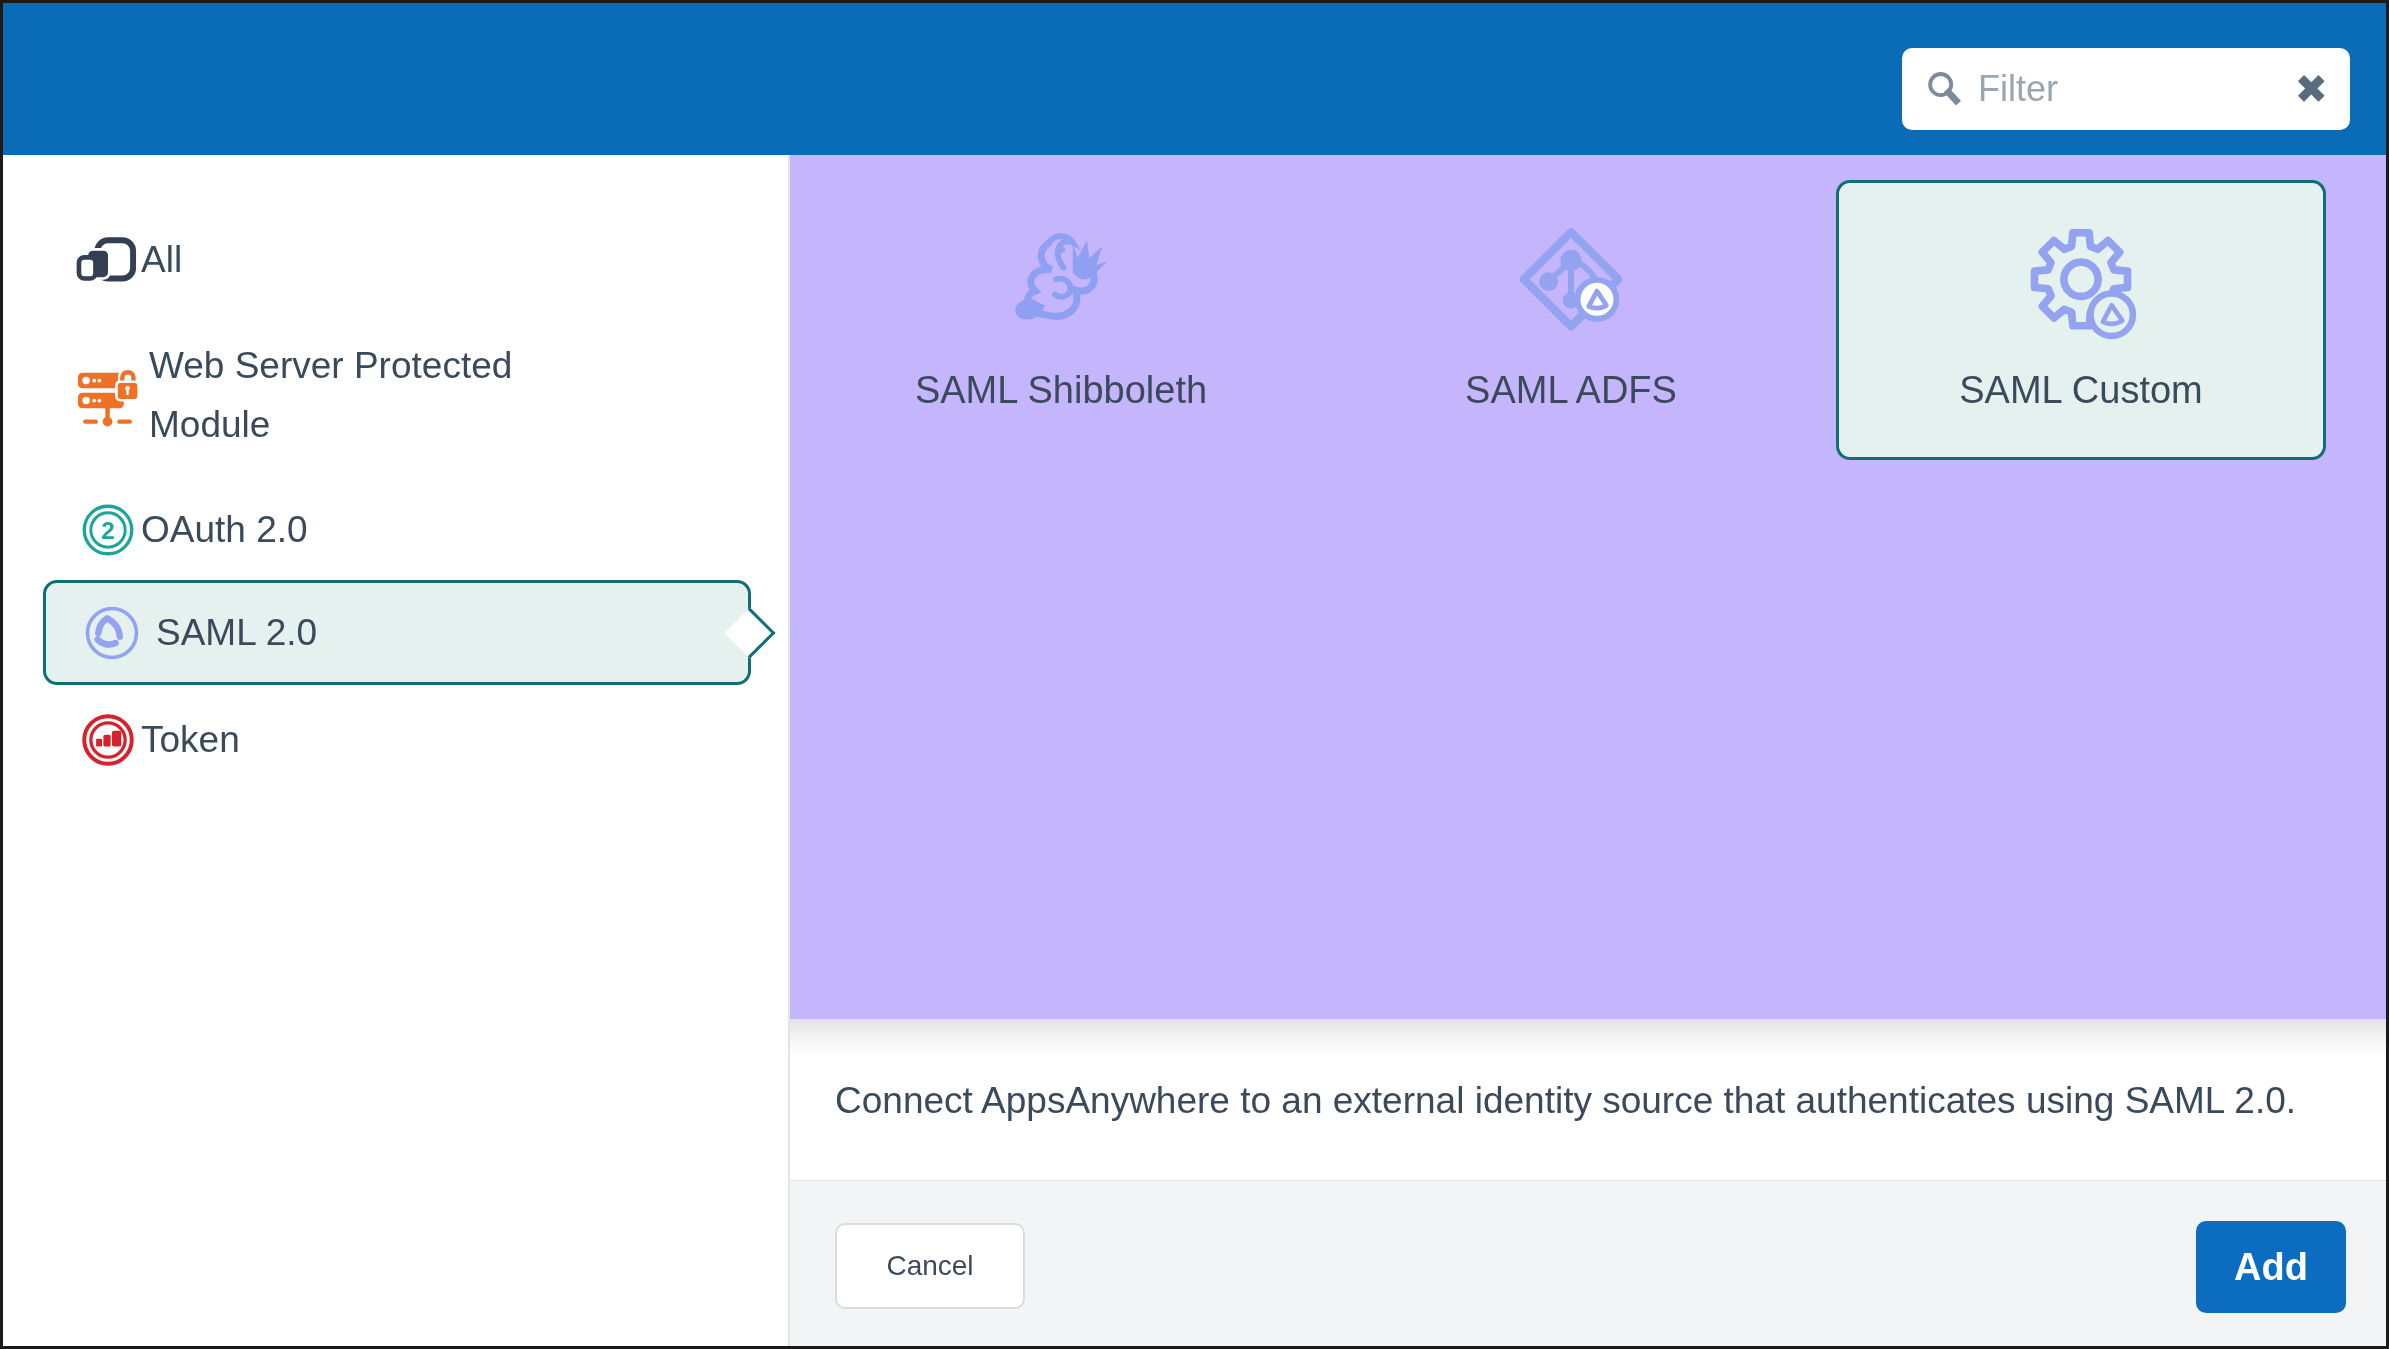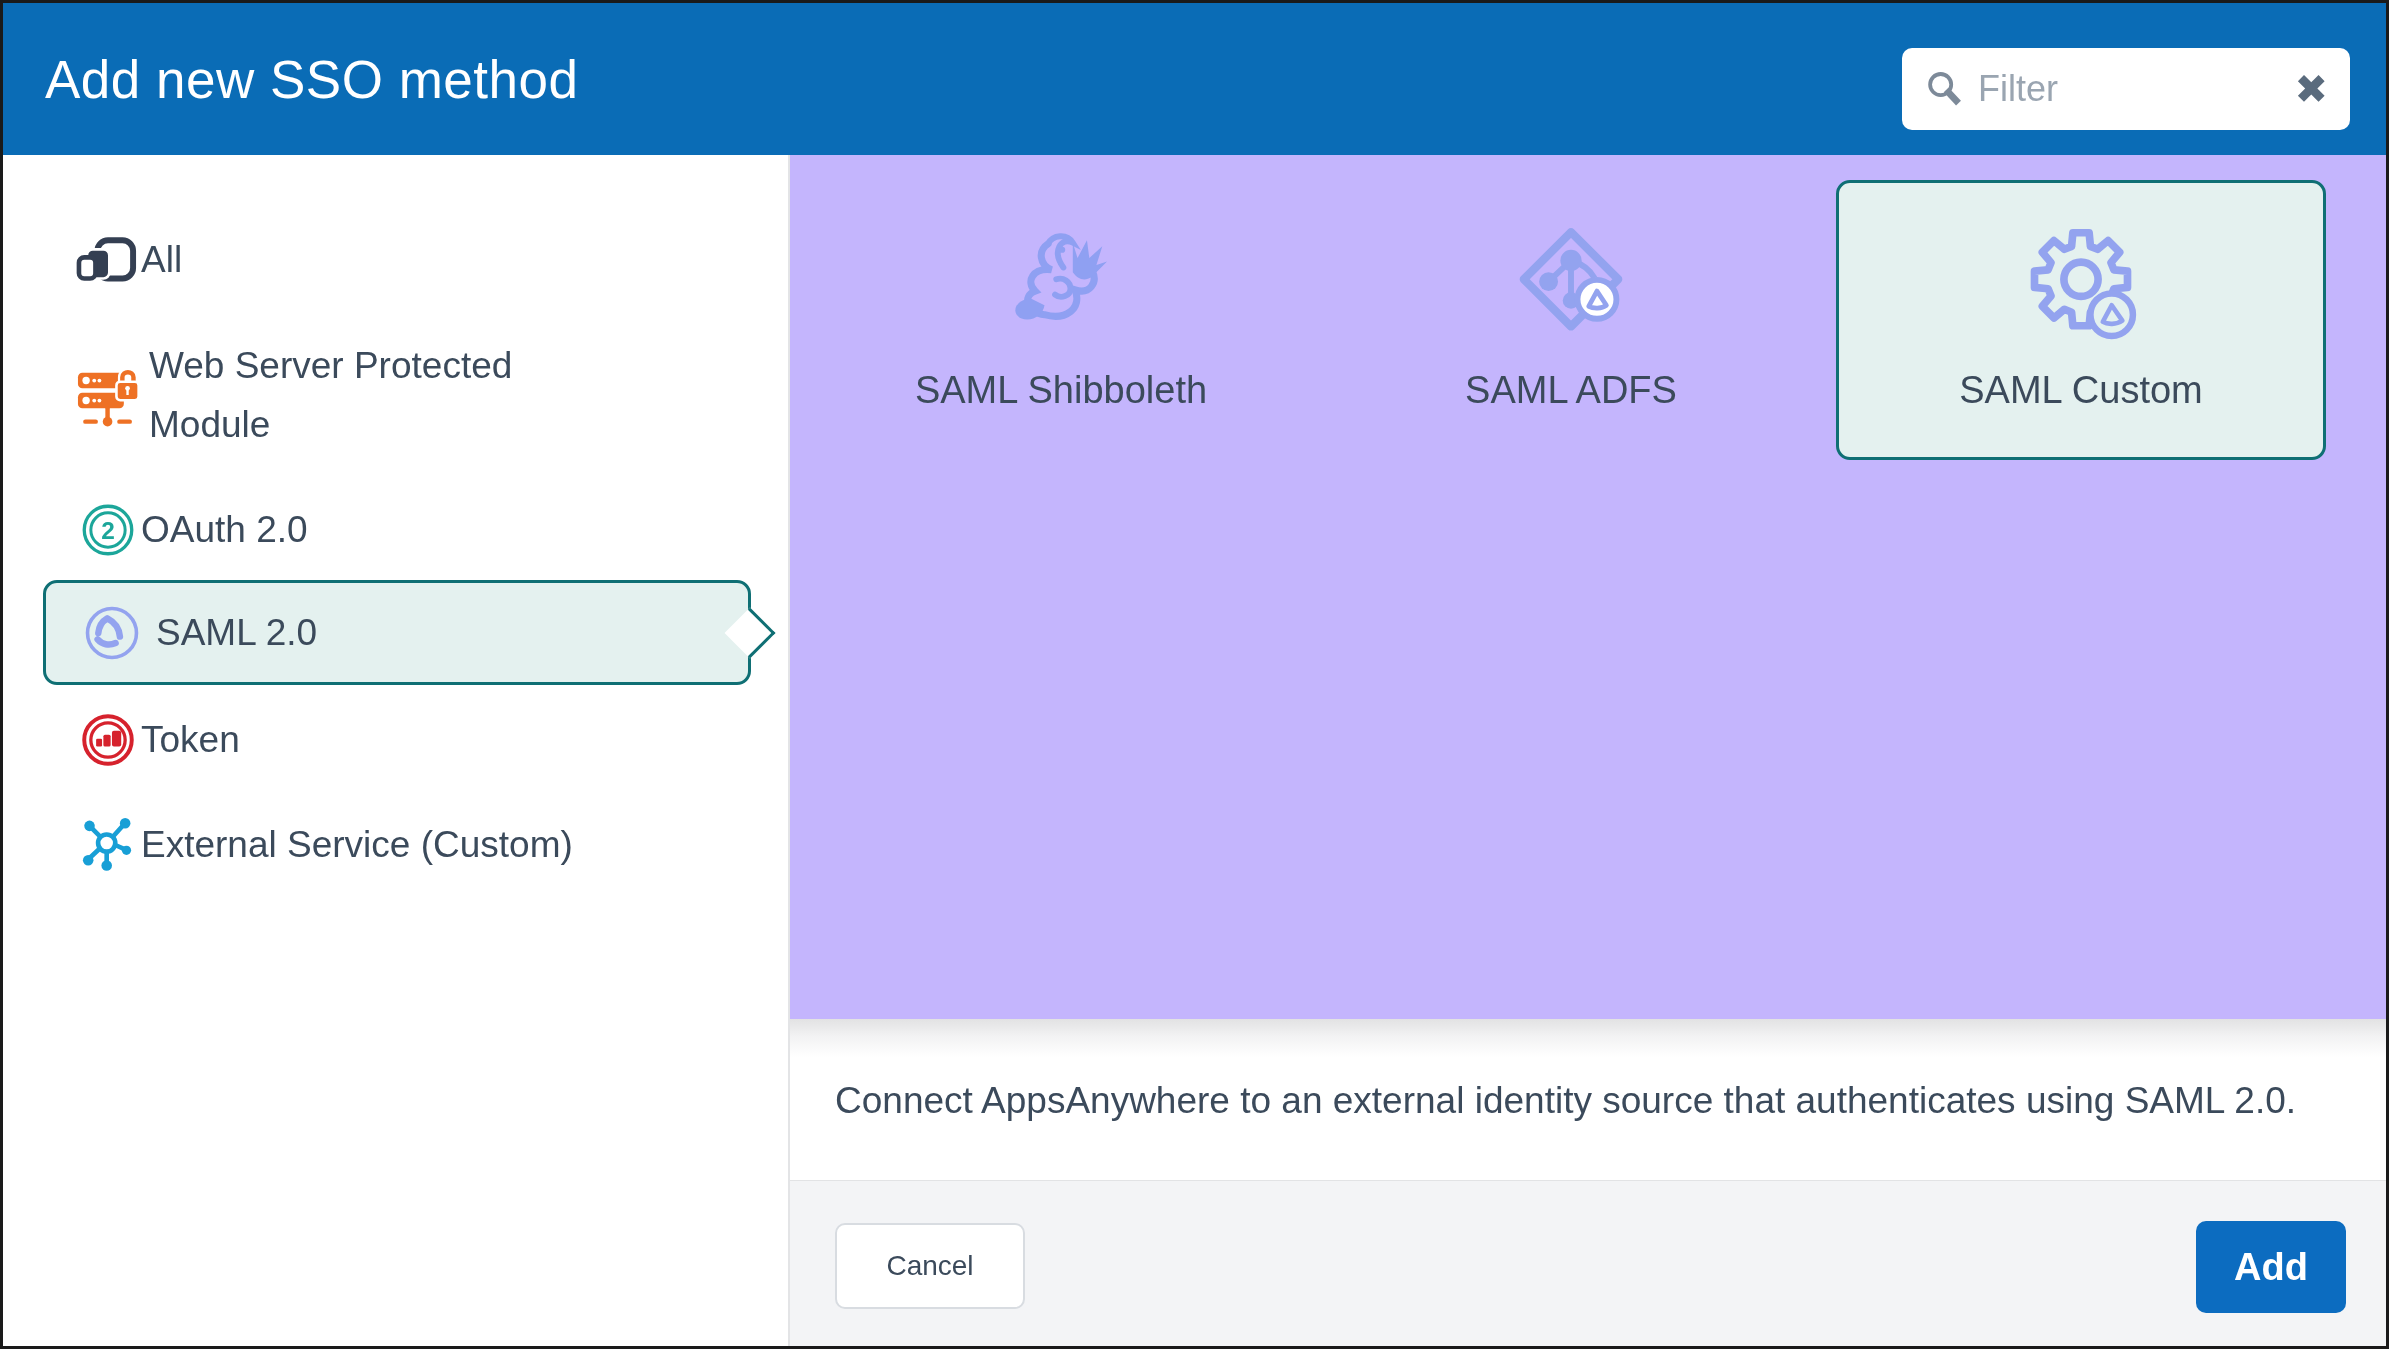--- a/index.html
+++ b/index.html
@@ -101,21 +101,20 @@
     margin-top:40px; width:150px; height:92px;
     background:#0c6cc0; border:none; border-radius:10px;
     font-size:38px; font-weight:bold; color:#ffffff; cursor:pointer;
     font-family:"Liberation Sans","DejaVu Sans",sans-serif;
   }
 </style>
 </head>
 <body>
 
 <div class="header">
-  <div class="header-title">Add new SSO method</div>
   <div class="filter-box">
     <svg width="40" height="40" viewBox="0 0 36 36">
       <circle cx="15" cy="14" r="9.5" stroke="#7d8a99" stroke-width="3.4" fill="none"></circle>
       <path d="M22 21 L29 28.5" stroke="#7d8a99" stroke-width="6" stroke-linecap="square"></path>
     </svg>
     <input class="filter-input" type="text" placeholder="Filter" style="">
     <span class="filter-clear">✖</span>
   </div>
 </div>
 
@@ -188,36 +187,20 @@
         <circle cx="50" cy="50" r="26" stroke="#d6222d" stroke-width="5" fill="none"></circle>
         <g fill="#d6222d">
           <rect x="32" y="48" width="9" height="12" rx="2"></rect>
           <rect x="43" y="42" width="11" height="18" rx="2.5"></rect>
           <rect x="56" y="36" width="14" height="24" rx="3"></rect>
         </g>
       </svg>
       <span class="side-label">Token</span>
     </div>
 
-    <div class="side-item row-ext">
-      <svg class="s-icon" viewBox="0 0 100 100">
-        <g stroke="#189fd6" stroke-width="7" fill="none">
-          <circle cx="48" cy="47" r="13"></circle>
-          <path d="M39 38 L25 24 M57 38 L73 20 M61 50 L74 56 M48 60 L48 76 M38 55 L23 69"></path>
-        </g>
-        <g fill="#189fd6">
-          <circle cx="22" cy="21" r="8"></circle>
-            <circle cx="76" cy="17" r="8"></circle>
-          <circle cx="78" cy="58" r="7"></circle>
-            <circle cx="48" cy="81" r="8"></circle>
-          <circle cx="20" cy="73" r="8"></circle>
-        </g>
-      </svg>
-      <span class="side-label">External Service (Custom)</span>
-    </div>
   </div>
 
   <div class="main">
     <div class="cards-area">
 
       <div class="method-card">
         <svg class="card-icon" viewBox="0 0 100 100">
           <g fill="none" stroke="#8fa0f2" stroke-linecap="round">
             <path d="M52 36 C42 22 50 10 60 15 C55 7 43 8 39 16" stroke-width="5"></path>
             <path d="M39 16 C30 22 32 34 42 38 C26 36 20 48 28 56 C17 60 21 75 36 76 C54 81 68 71 62 55 C74 59 82 49 76 38" stroke-width="6"></path>

